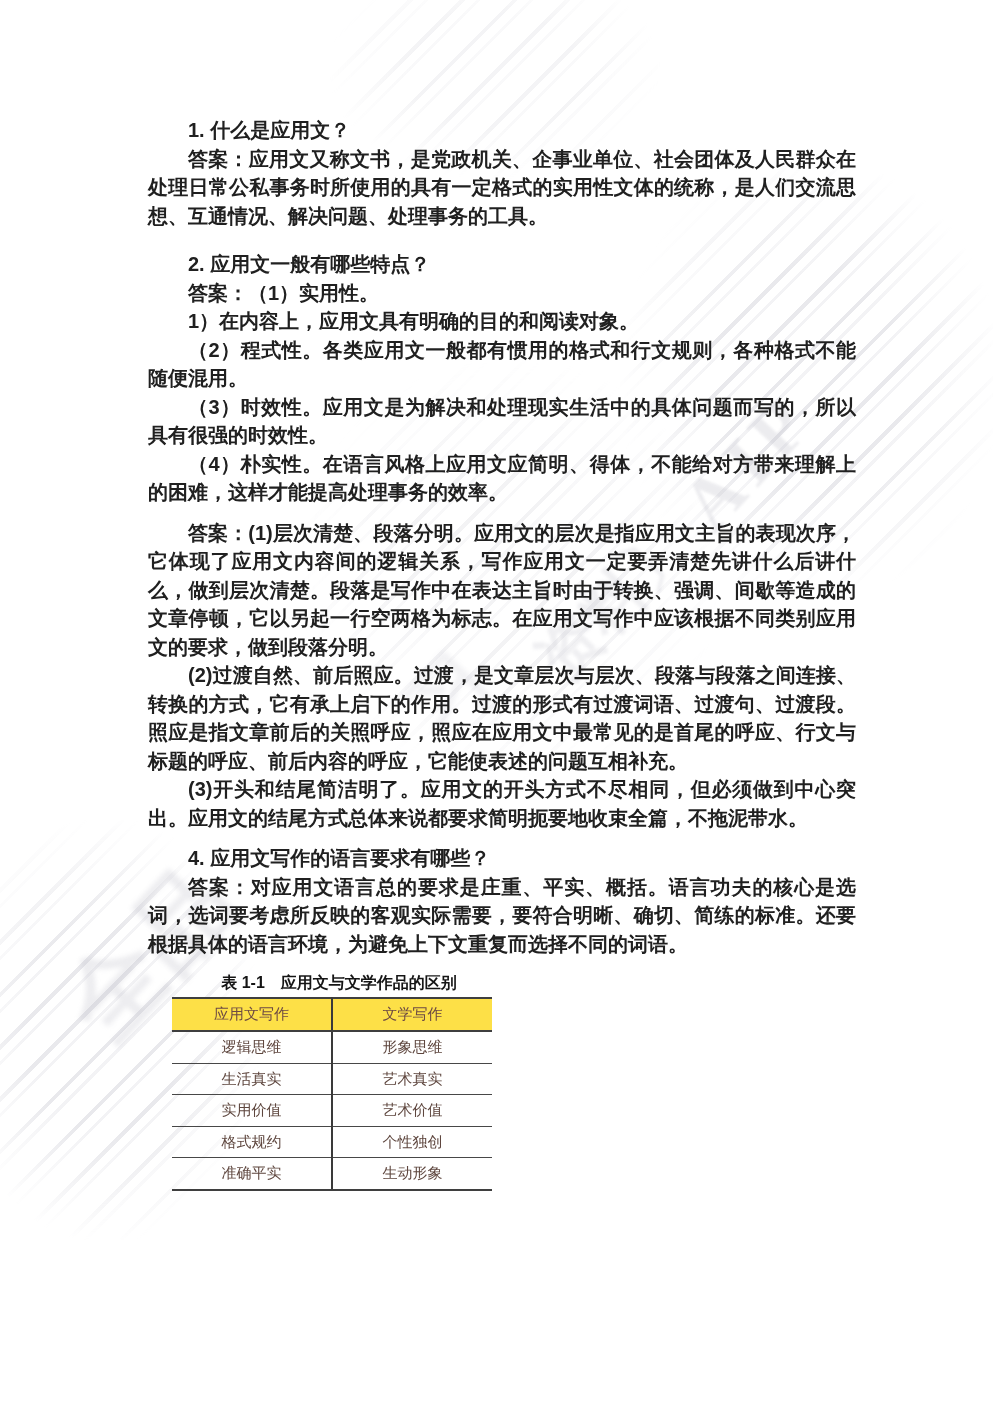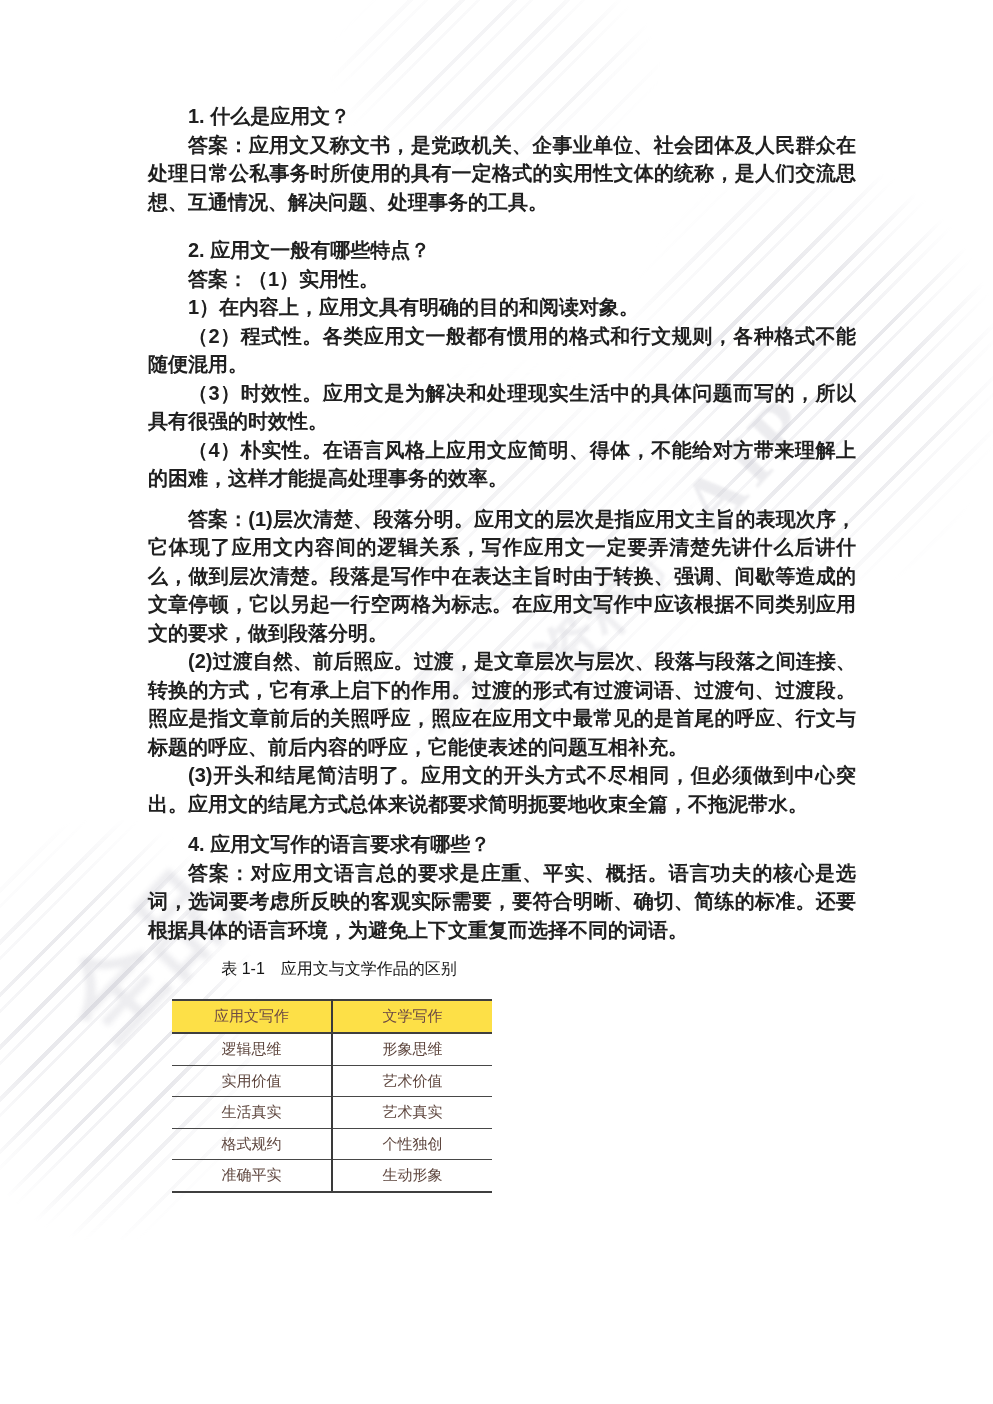--- a/index.html
+++ b/index.html
@@ -32,36 +32,36 @@
     font-family:"Liberation Serif",serif;font-weight:bold;
     transform:rotate(-47deg);filter:blur(1.5px);
   }
   .wm-0{left:520px;top:560px;font-size:62px;opacity:.22;}
   .wm-1{left:672px;top:420px;font-size:74px;letter-spacing:8px;opacity:.26;filter:blur(1px);}
   .wm-2{left:55px;top:890px;font-size:96px;opacity:.26;filter:blur(2.5px);}
   .wm-3{left:408px;top:640px;font-size:80px;opacity:.18;filter:blur(2.5px);}
 
   
   .content{
-    position:absolute;left:148px;top:102px;width:708px;
+    position:absolute;left:148px;top:116px;width:708px;
     font-size:20px;line-height:28.5px;color:#202020;font-weight:600;
     text-align:justify;z-index:2;
   }
   .qa-section{margin-top:20px;}
   .qa-section:first-child{margin-top:0;}
   .qa-section:nth-child(3){margin-top:12px;}
   .qa-section:nth-child(4){margin-top:12px;}
   .qa-section:nth-child(5){margin-top:0;}
   .q-line,.a-para{margin:0;text-indent:2em;}
 
   
   .table-block{margin-top:14px;margin-left:24px;width:320px;}
   .table-title{
-    text-align:center;font-size:16px;font-weight:normal;color:#151515;
-    margin:0 0 19px 14px;text-indent:0;line-height:22px;
+    text-align:center;font-size:16px;font-weight:bold;color:#151515;
+    margin:0 0 3px 14px;text-indent:0;line-height:22px;
   }
   table.cmp{
     width:320px;border-collapse:collapse;table-layout:fixed;
     font-family:"Liberation Serif",serif;font-size:15px;color:#5e463e;
     font-weight:normal;text-align:center;
   }
   table.cmp th{
     background:#fde047;height:29px;font-weight:normal;color:#6d4a44;
     border-top:2.5px solid #3f3f3f;border-bottom:2px solid #3f3f3f;
   }
@@ -116,26 +116,26 @@
               <th>应用文写作</th>
               <th>文学写作</th>
             </tr>
           </thead>
         <tbody id="t-body">
             <tr>
               <td>逻辑思维</td>
               <td>形象思维</td>
             </tr>
             <tr>
+              <td>生活真实</td>
+              <td>艺术真实</td>
+            </tr>
+            <tr>
               <td>实用价值</td>
               <td>艺术价值</td>
-            </tr>
-            <tr>
-              <td>生活真实</td>
-              <td>艺术真实</td>
             </tr>
             <tr>
               <td>格式规约</td>
               <td>个性独创</td>
             </tr>
             <tr>
               <td>准确平实</td>
               <td>生动形象</td>
             </tr>
           </tbody>

